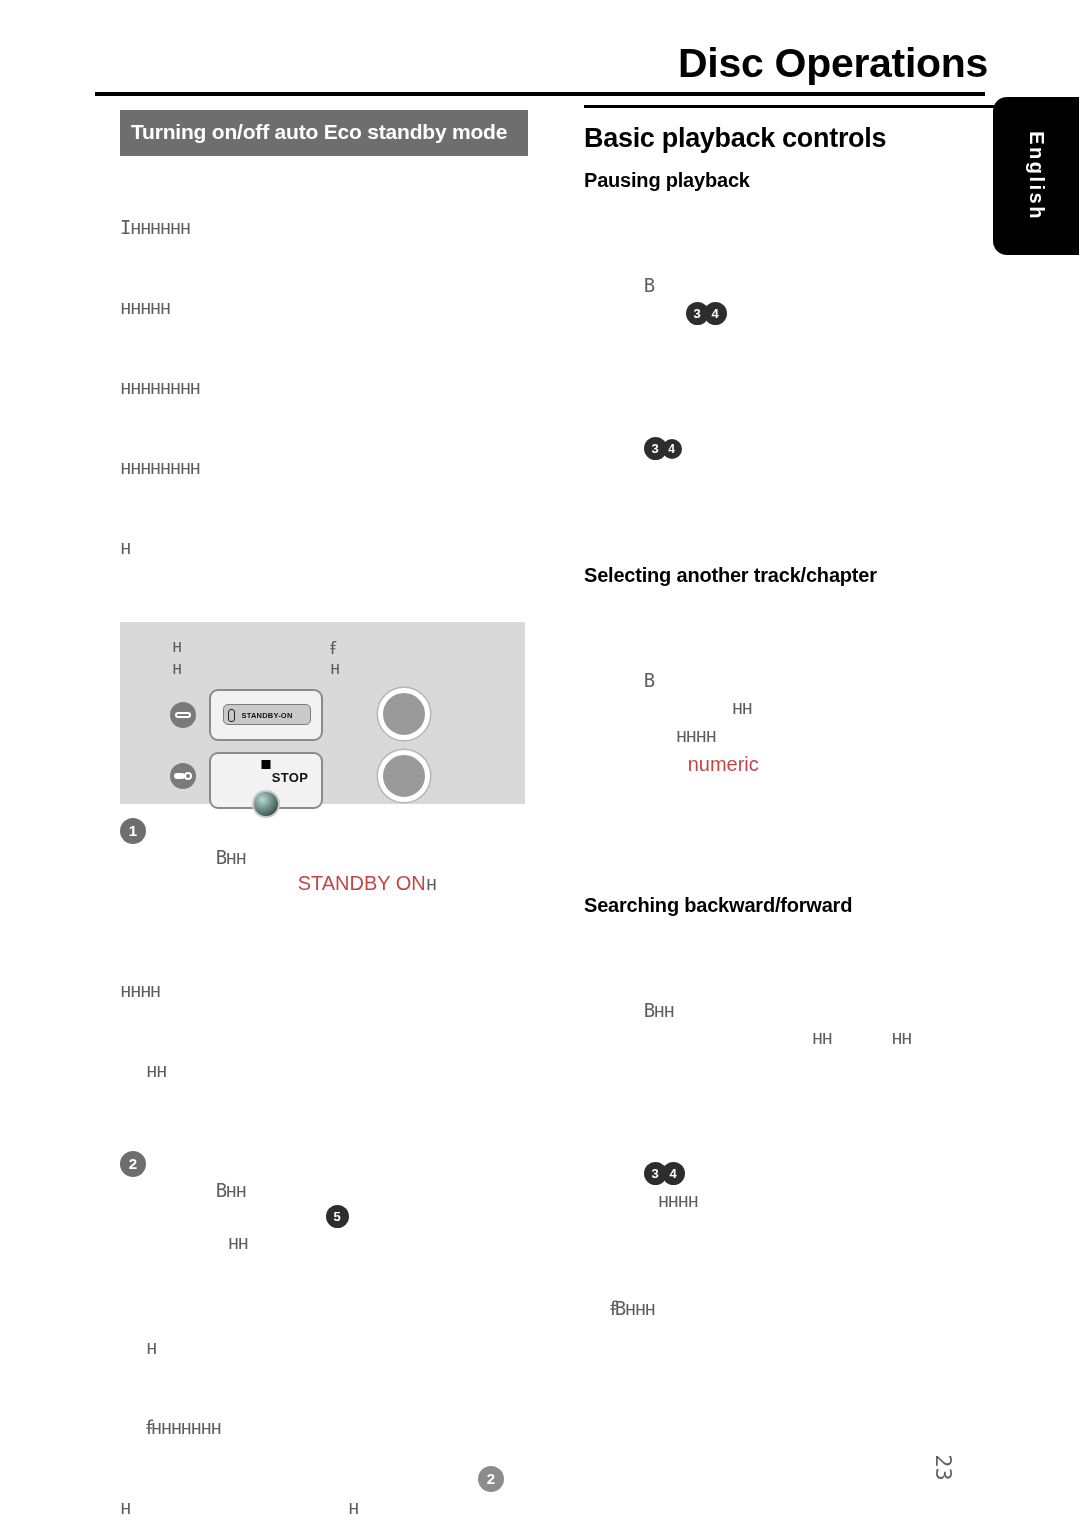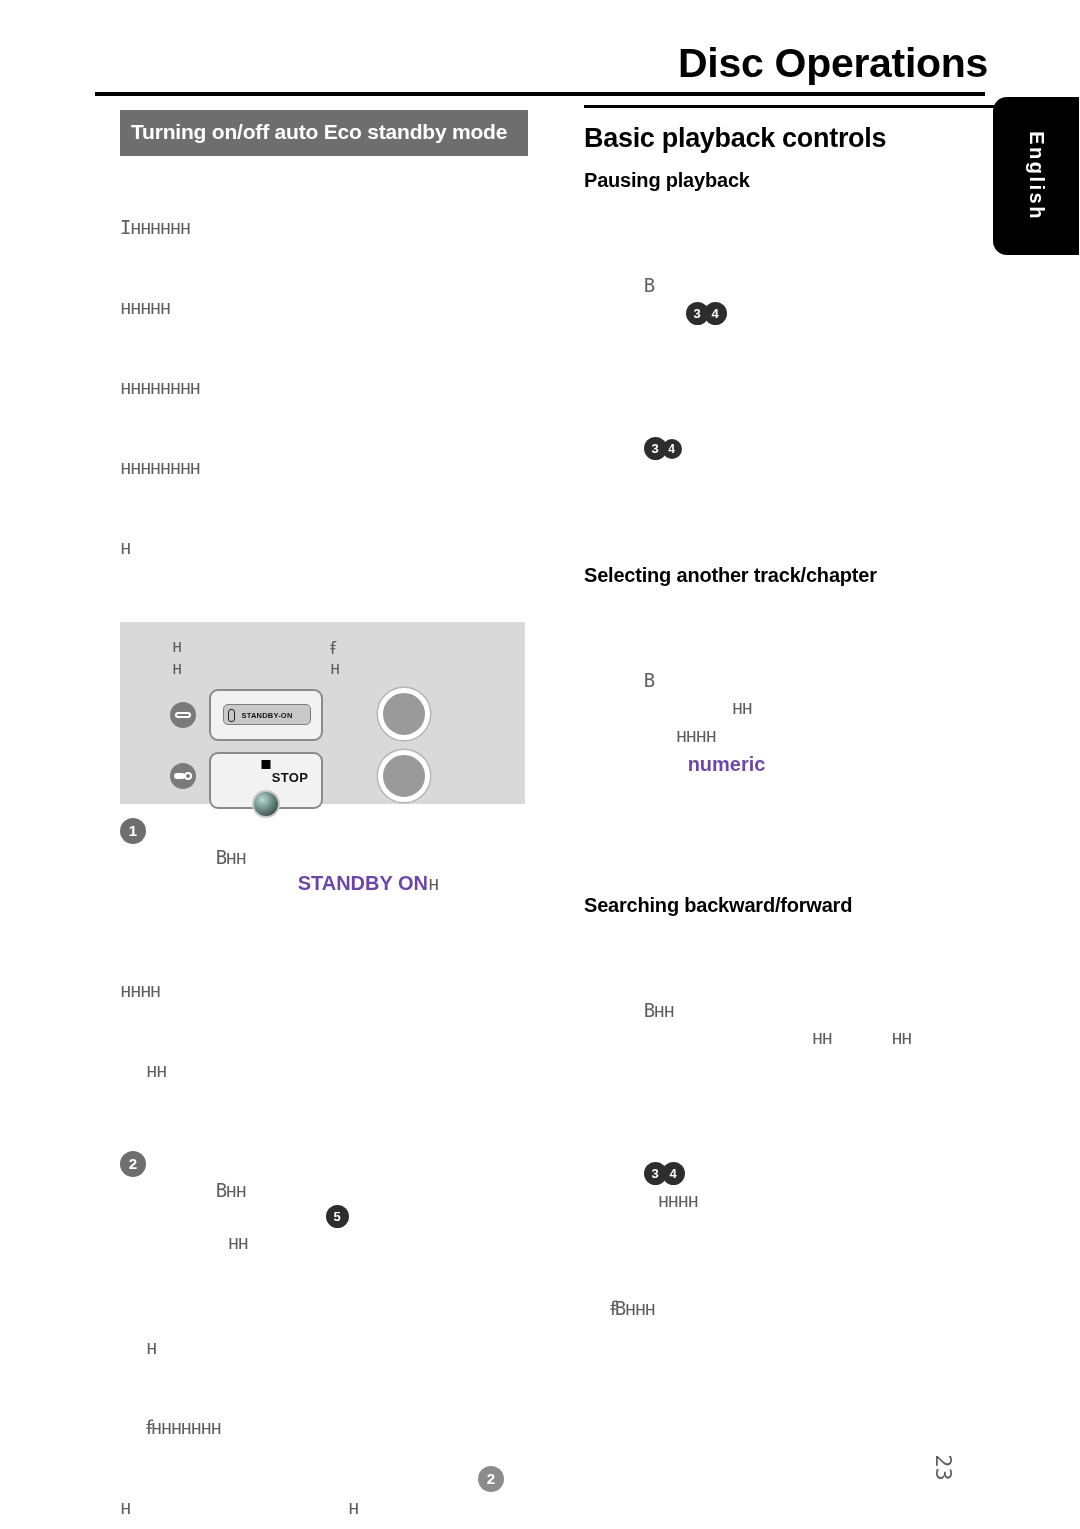--- a/index.html
+++ b/index.html
@@ -76,21 +76,21 @@
     line-height:1.38;
     white-space:pre-wrap;
     word-break:break-all;
   }
   .g-line { display:block; line-height:1.45; }
   .ind1 { padding-left:26px; }
 
   
   .bt {
     font-family:"Liberation Sans", sans-serif;
-    font-size:20px; font-weight:bold; color:#4c1d95;
+    font-size:20px; font-weight:normal; color:#b91c1c;
     letter-spacing:0; opacity:1;
   }
 
   
   .badge {
     display:inline-block;
     width:23px; height:23px; border-radius:50%;
     background:#000; color:#fff;
     font-size:13px; font-weight:bold;
     text-align:center; line-height:23px;

